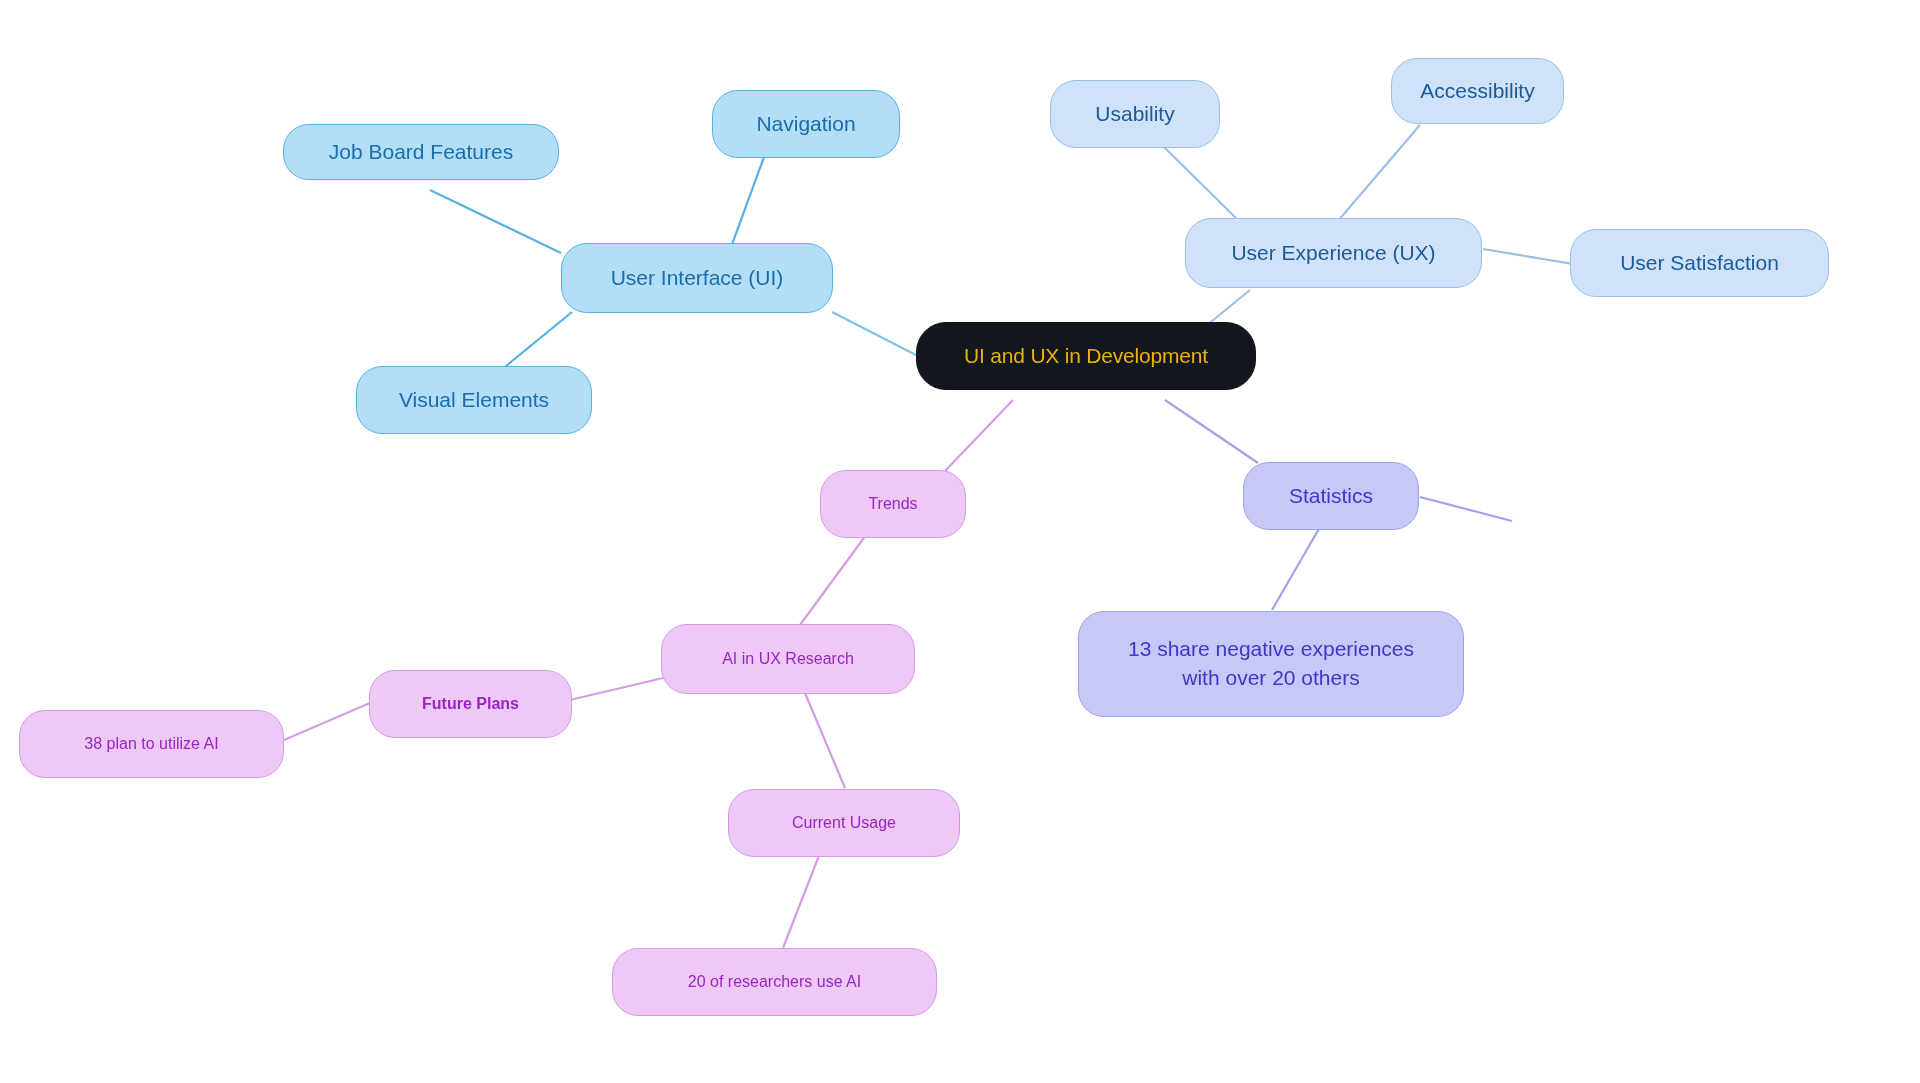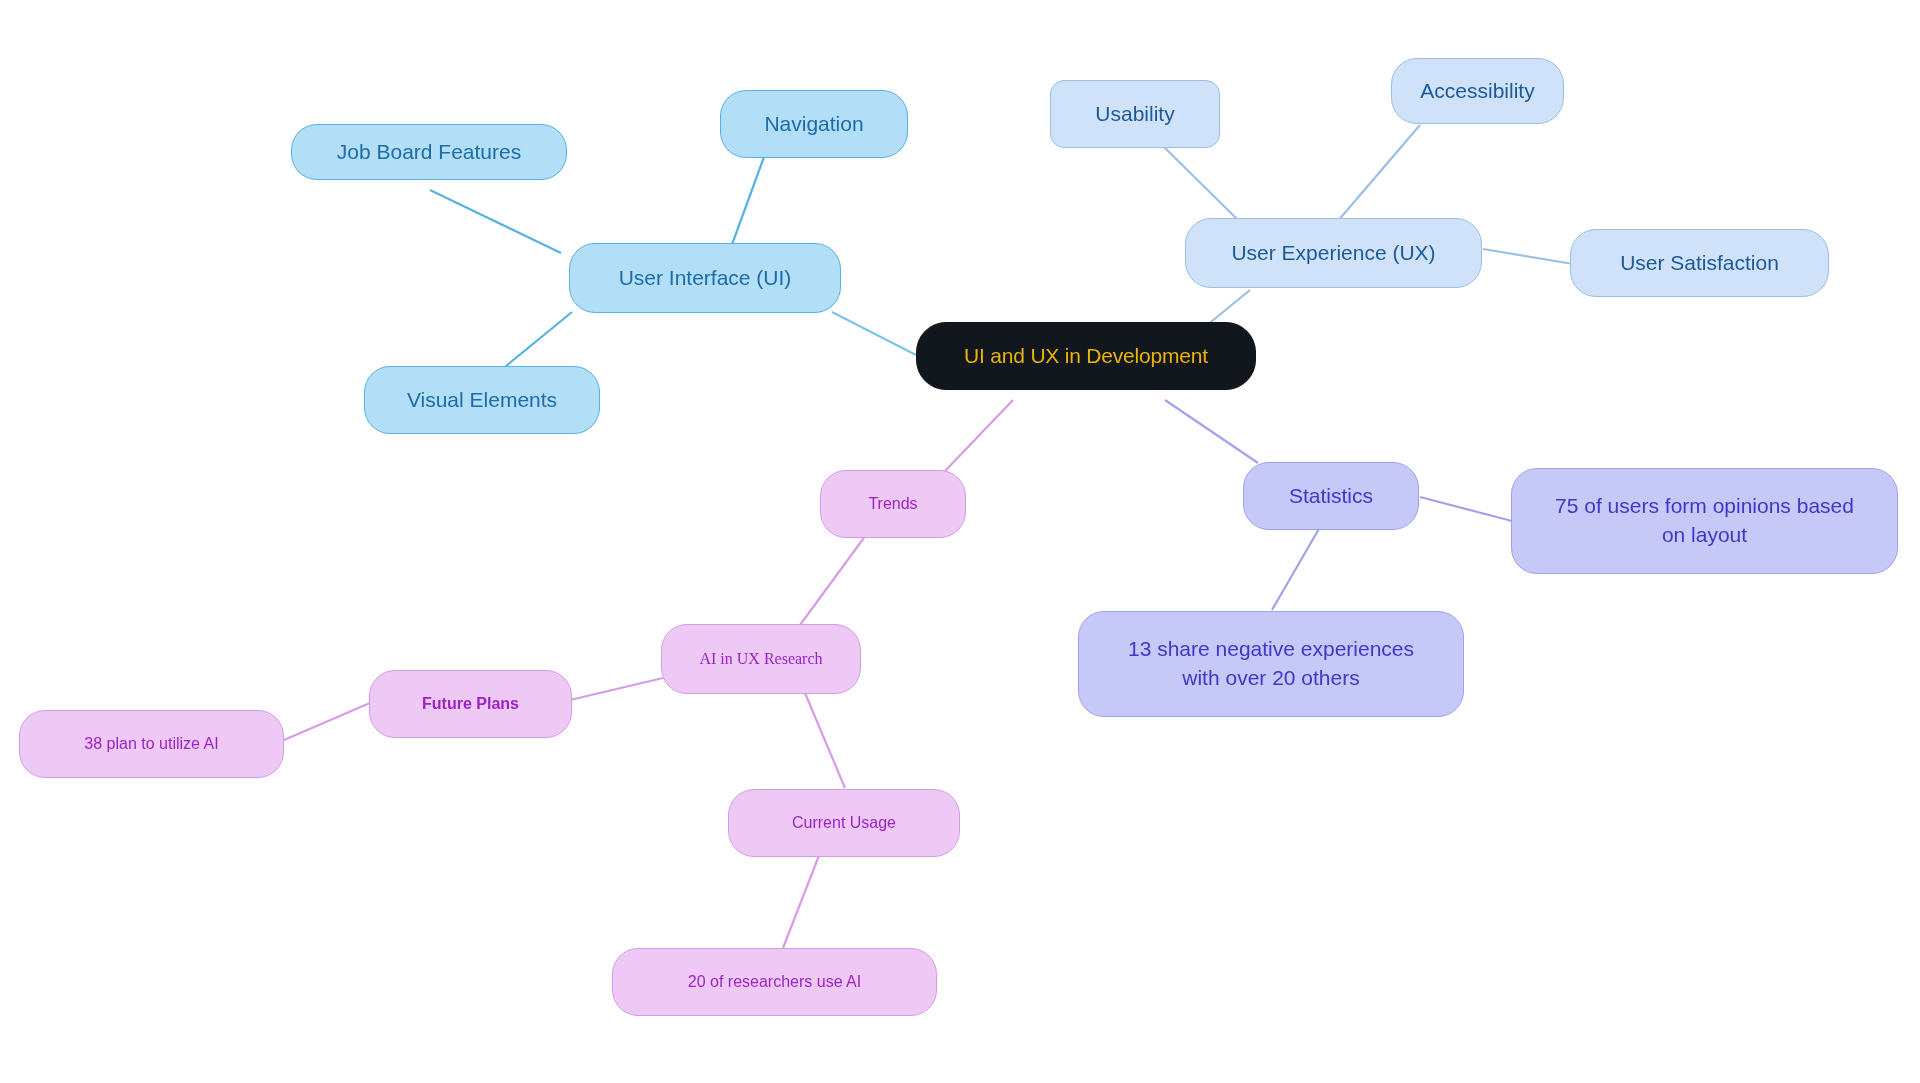--- a/index.html
+++ b/index.html
@@ -47,21 +47,20 @@
     color: #eab308;
     border-radius: 30px;
     font-size: 21px;
     letter-spacing: -0.2px;
   }
   .node-ui {
     background: #b2def8;
     border-color: #57b2e2;
     color: #1b6ca8;
     font-size: 21px;
-    margin-left: 8px;
   }
   .node-ux {
     background: #cfe2f9;
     border-color: #9cbfe4;
     color: #1c5a97;
     font-size: 21px;
   }
   .node-stats {
     background: #c6c9f8;
     border-color: #9fa3e8;
@@ -136,51 +135,47 @@
   </div>
 
   <div class="node node-ui" style="left:356px; top:366px; width:236px; height:68px;">
     <span>Visual Elements</span>
   </div>
 
   <div class="node node-ux" style="left:1185px; top:218px; width:297px; height:70px;">
     <span>User Experience (UX)</span>
   </div>
 
-  <div class="node node-ux" style="left:1050px; top:80px; width:170px; height:68px;border-radius:14px;">
+  <div class="node node-ux" style="left:1050px; top:80px; width:170px; height:68px;">
     <span>Usability</span>
   </div>
 
   <div class="node node-ux" style="left:1391px; top:58px; width:173px; height:66px;">
     <span>Accessibility</span>
   </div>
 
   <div class="node node-ux" style="left:1570px; top:229px; width:259px; height:68px;">
     <span>User Satisfaction</span>
   </div>
 
   <div class="node node-stats" style="left:1243px; top:462px; width:176px; height:68px;">
     <span>Statistics</span>
   </div>
 
-  <div class="node node-stats multiline" style="left:1511px; top:468px; width:387px; height:106px;">
-    <span>75 of users form opinions based
-on layout</span>
-  </div>
 
   <div class="node node-stats multiline" style="left:1078px; top:611px; width:386px; height:106px;">
     <span>13 share negative experiences
 with over 20 others</span>
   </div>
 
   <div class="node node-trends" style="left:820px; top:470px; width:146px; height:68px;">
     <span>Trends</span>
   </div>
 
-  <div class="node node-trends" style="left:661px; top:624px; width:200px; height:70px;font-family:Liberation Serif, serif;">
+  <div class="node node-trends" style="left:661px; top:624px; width:254px; height:70px;">
     <span>AI in UX Research</span>
   </div>
 
   <div class="node node-trends" style="left:369px; top:670px; width:203px; height:68px;font-weight:bold;">
     <span>Future Plans</span>
   </div>
 
   <div class="node node-trends" style="left:19px; top:710px; width:265px; height:68px;">
     <span>38 plan to utilize AI</span>
   </div>

